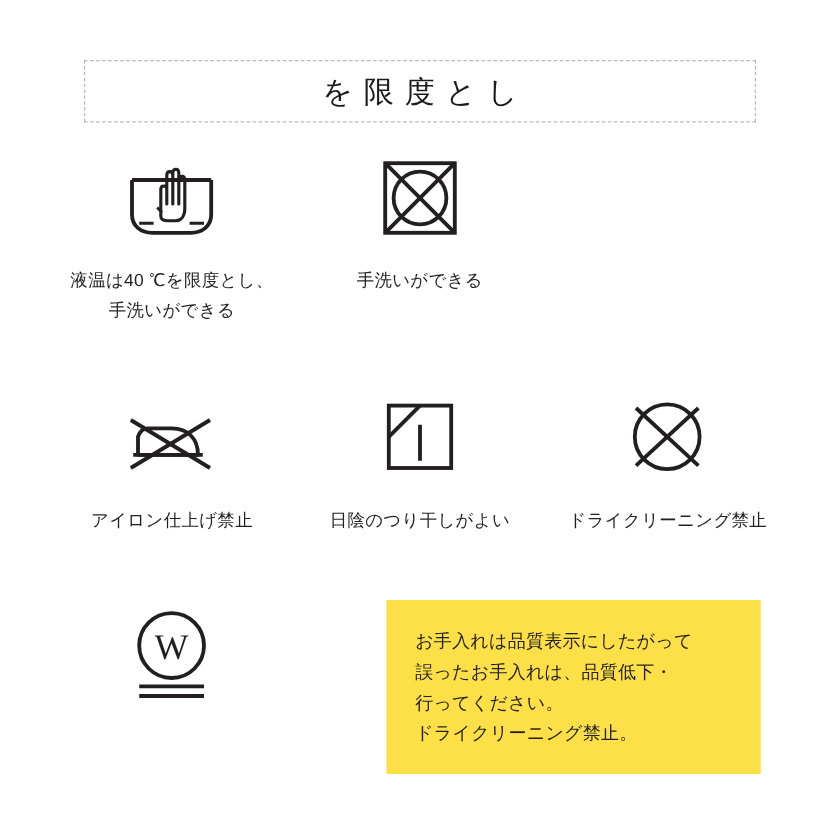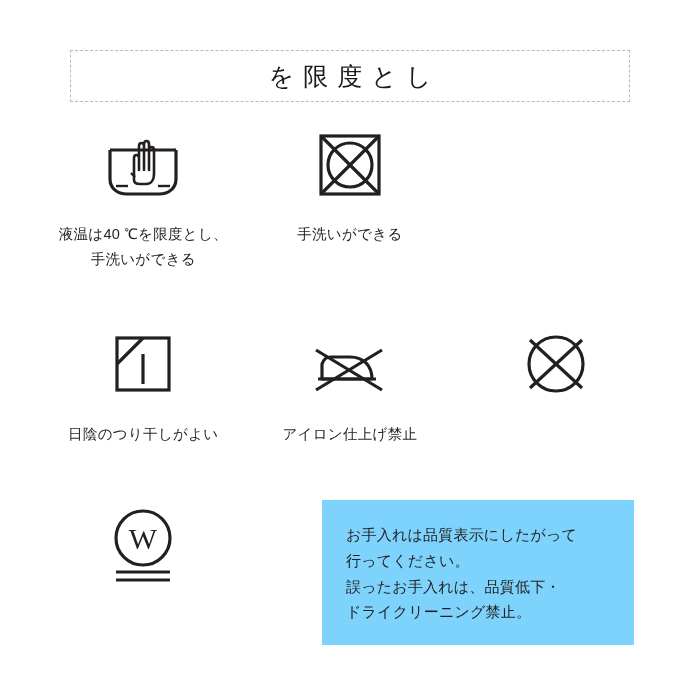--- a/index.html
+++ b/index.html
@@ -78,21 +78,21 @@
   .row2 { height: 180px; }
   .row3 { height: 180px; }
 
   
   .note-box {
     position: absolute;
     left: 322px;
     top: 500px;
     width: 312px;
     height: 145px;
-    background: #7dd3fc;
+    background: #fde047;
     box-sizing: border-box;
     padding: 22px 18px 0 24px;
   }
   .note-line {
     font-size: 15px;
     line-height: 1.72;
     color: #231f20;
     letter-spacing: 0.2px;
   }
   svg { display: block; }
@@ -140,51 +140,52 @@
         </div>
         <div class="caption">手洗いができる</div>
       </div>
 
     </div>
 
     <div class="row row2">
 
       <div class="cell">
         <div class="sym">
+          <svg width="96" height="80" viewBox="0 0 96 80">
+
+            <path d="M20 55 L70 55 C70 42 62 33 48 33 L29 33 C24 33 22 35 20 40 Z" fill="none" stroke="#231f20" stroke-width="3.2" stroke-linejoin="round"></path>
+            <line x1="16" y1="55" x2="74" y2="55" stroke="#231f20" stroke-width="3.2"></line>
+
+            <line x1="14" y1="26" x2="80" y2="66" stroke="#231f20" stroke-width="3.2"></line>
+            <line x1="80" y1="26" x2="14" y2="66" stroke="#231f20" stroke-width="3.2"></line>
+          </svg>
+        </div>
+        <div class="caption">アイロン仕上げ禁止</div>
+      </div>
+
+      <div class="cell">
+        <div class="sym">
           <svg width="90" height="80" viewBox="0 0 90 80">
             <rect x="19" y="14" width="52" height="52" fill="none" stroke="#231f20" stroke-width="3.2"></rect>
             <line x1="19" y1="40" x2="45" y2="14" stroke="#231f20" stroke-width="3.2"></line>
             <line x1="45" y1="30" x2="45" y2="60" stroke="#231f20" stroke-width="3.2"></line>
           </svg>
         </div>
         <div class="caption">日陰のつり干しがよい</div>
       </div>
 
       <div class="cell">
         <div class="sym">
-          <svg width="96" height="80" viewBox="0 0 96 80">
-
-            <path d="M20 55 L70 55 C70 42 62 33 48 33 L29 33 C24 33 22 35 20 40 Z" fill="none" stroke="#231f20" stroke-width="3.2" stroke-linejoin="round"></path>
-            <line x1="16" y1="55" x2="74" y2="55" stroke="#231f20" stroke-width="3.2"></line>
-
-            <line x1="14" y1="26" x2="80" y2="66" stroke="#231f20" stroke-width="3.2"></line>
-            <line x1="80" y1="26" x2="14" y2="66" stroke="#231f20" stroke-width="3.2"></line>
-          </svg>
-        </div>
-        <div class="caption">アイロン仕上げ禁止</div>
-      </div>
-
-      <div class="cell">
-        <div class="sym">
           <svg width="90" height="80" viewBox="0 0 90 80">
             <circle cx="45" cy="40" r="27" fill="none" stroke="#231f20" stroke-width="3.2"></circle>
             <line x1="19" y1="16" x2="71" y2="64" stroke="#231f20" stroke-width="3.2"></line>
             <line x1="71" y1="16" x2="19" y2="64" stroke="#231f20" stroke-width="3.2"></line>
           </svg>
         </div>
+        <div class="caption">ドライクリーニング禁止</div>
       </div>
 
     </div>
 
     <div class="row row3">
 
       <div class="cell">
         <div class="sym">
           <svg width="96" height="84" viewBox="0 0 96 84">
             <circle cx="48" cy="36" r="27" fill="none" stroke="#231f20" stroke-width="3.2"></circle>
@@ -197,18 +198,18 @@
 
       <div class="cell"></div>
       <div class="cell"></div>
 
     </div>
 
   </div>
 
   <div class="note-box">
     <div class="note-line">お手入れは品質表示にしたがって</div>
+    <div class="note-line">誤ったお手入れは、品質低下・</div>
     <div class="note-line">行ってください。</div>
-    <div class="note-line">誤ったお手入れは、品質低下・</div>
     <div class="note-line">ドライクリーニング禁止。</div>
   </div>
 
 </div>
 
 </body></html>

